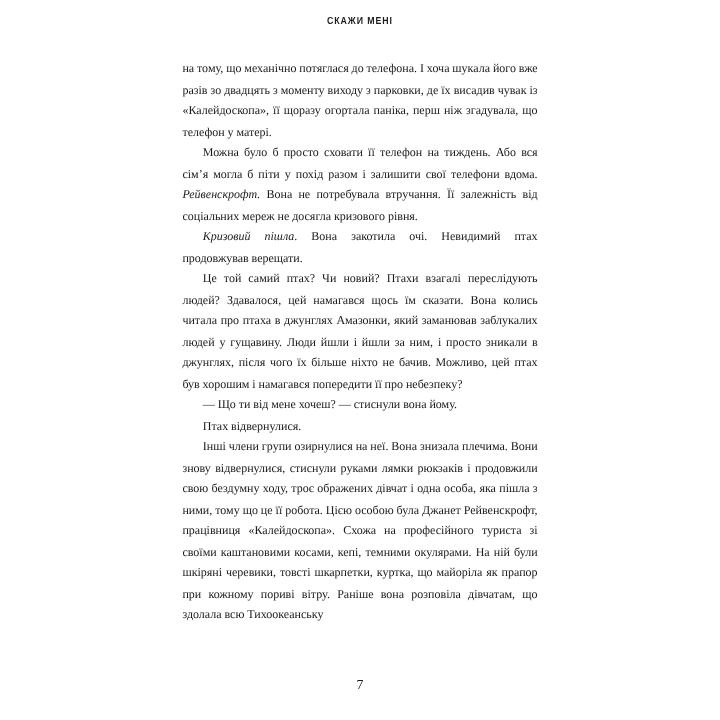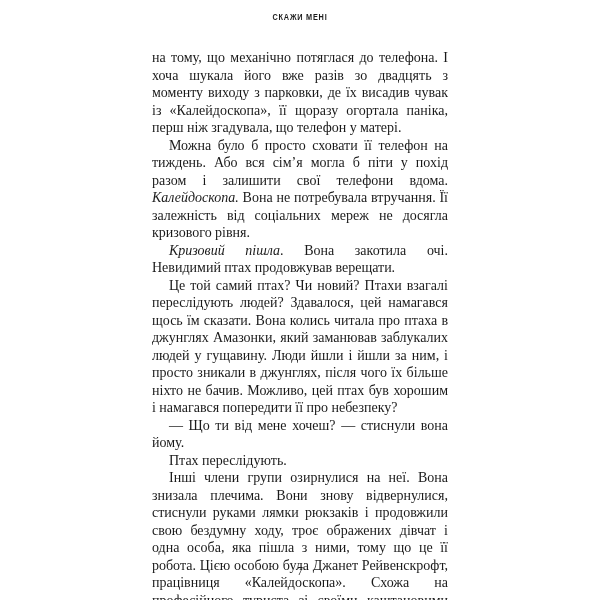--- a/index.html
+++ b/index.html
@@ -36,21 +36,21 @@
     transform-origin: center top;
   }
   .text-column {
     position: absolute;
     top: 49px;
     left: 152px;
     width: 296px;
   }
   .para {
     margin: 0;
-    font-size: 14px;
+    font-size: 10px;
     line-height: 17.5px;
     text-align: justify;
     text-indent: 17px;
     hyphens: manual;
     word-spacing: -0.1px;
   }
   .para.first {
     text-indent: 0;
   }
   .para em {
@@ -68,23 +68,23 @@
 </style>
 </head>
 <body>
 
 <div class="page">
 
   <div class="running-header">СКАЖИ МЕНІ</div>
 
   <div class="text-column" id="body-column">
       <p class="para first">на тому, що механічно потяглася до телефона. І хоча шукала його вже разів зо двадцять з моменту виходу з парковки, де їх висадив чувак із «Калейдоскопа», її щоразу огортала паніка, перш ніж згадувала, що телефон у матері.</p>
-      <p class="para">Можна було б просто сховати її телефон на тиждень. Або вся сім’я могла б піти у похід разом і залишити свої телефони вдома. <em>Калейдоскопа.</em> Вона не потребувала втручання. Її залежність від соціальних мереж не досягла кризового рівня.</p>
+      <p class="para">Можна було б просто сховати її телефон на тиждень. Або вся сім’я могла б піти у похід разом і залишити свої телефони вдома. <em>Рейвенскрофт.</em> Вона не потребувала втручання. Її залежність від соціальних мереж не досягла кризового рівня.</p>
       <p class="para"><em>Кризовий пішла</em>. Вона закотила очі. Невидимий птах продовжував верещати.</p>
       <p class="para">Це той самий птах? Чи новий? Птахи взагалі переслідують людей? Здавалося, цей намагався щось їм сказати. Вона колись читала про птаха в джунглях Амазонки, який заманював заблукалих людей у гущавину. Люди йшли і йшли за ним, і просто зникали в джунглях, після чого їх більше ніхто не бачив. Можливо, цей птах був хорошим і намагався попередити її про небезпеку?</p>
       <p class="para">— Що ти від мене хочеш? — стиснули вона йому.</p>
-      <p class="para">Птах переслідують.</p>
+      <p class="para">Птах відвернулися.</p>
       <p class="para">Інші члени групи озирнулися на неї. Вона знизала плечима. Вони знову відвернулися, стиснули руками лямки рюкзаків і продовжили свою бездумну ходу, троє ображених дівчат і одна особа, яка пішла з ними, тому що це її робота. Цією особою була Джанет Рейвенскрофт, працівниця «Калейдоскопа». Схожа на професійного туриста зі своїми каштановими косами, кепі, темними окулярами. На ній були шкіряні черевики, товсті шкарпетки, куртка, що майоріла як прапор при кожному пориві вітру. Раніше вона розповіла дівчатам, що здолала всю Тихоокеанську</p>
     </div>
 
   <div class="page-number">7</div>
 
 </div>
 
 </body></html>

